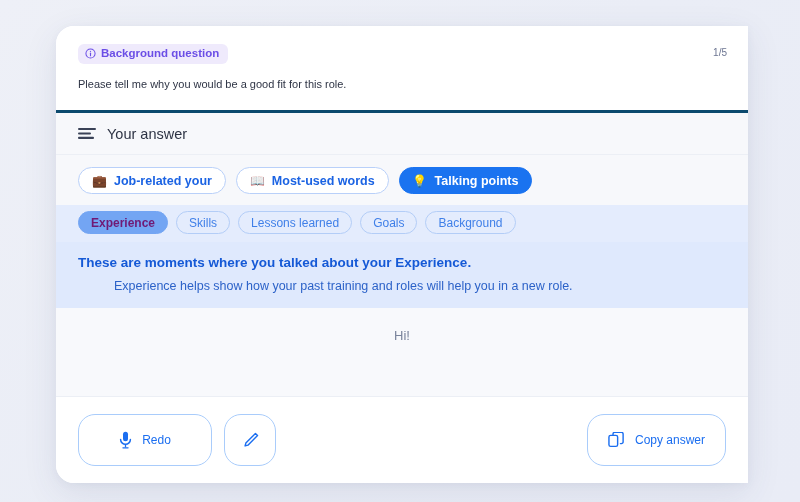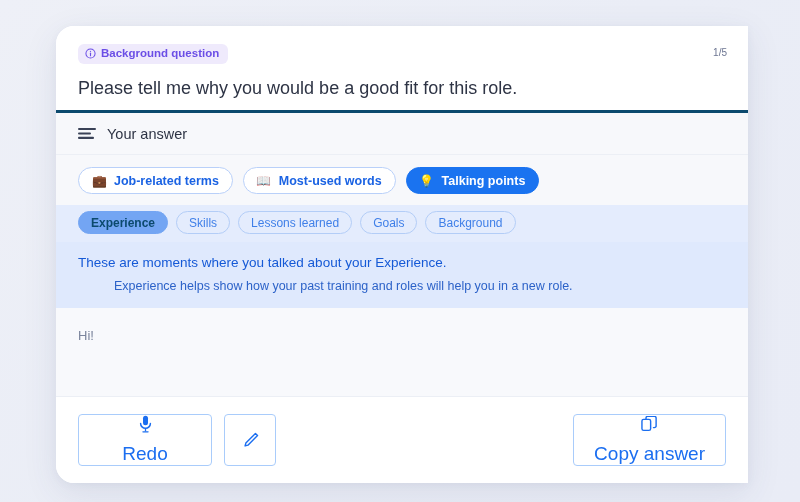--- a/index.html
+++ b/index.html
@@ -64,21 +64,21 @@
   .page-counter {
     position: absolute;
     right: 21px;
     top: 21px;
     font-size: 10px;
     color: #6d7692;
   }
 
   .question-text {
     margin-top: 13px;
-    font-size: 18px;
+    font-size: 11px;
     color: #2e3445;
     line-height: 1.3;
   }
 
   
   .answer-header {
     display: flex;
     align-items: center;
     gap: 11px;
     padding: 0 22px;
@@ -146,39 +146,39 @@
     border: 1px solid #b3cdf7;
     background: transparent;
     color: #3f7fe8;
     font-size: 12px;
     white-space: nowrap;
   }
 
   .chip.selected {
     background: #73a5f3;
     border-color: #73a5f3;
-    color: #0c4a6e;
+    color: #701a75;
     font-weight: bold;
   }
 
   
   .info-banner {
     display: flex;
     align-items: center;
     justify-content: space-between;
     gap: 16px;
     padding: 14px 22px 16px 22px;
     background: #dfe9fd;
     flex: 0 0 auto;
     height: 66px;
   }
 
   .info-title {
     font-size: 13.5px;
-    font-weight: normal;
+    font-weight: bold;
     color: #1559d6;
     line-height: 1.3;
   }
 
   .info-sub {
     margin-top: 7px;
     font-size: 12.5px;
     color: #2c62c8;
     line-height: 1.3;
     margin-left: 36px;
@@ -199,20 +199,21 @@
 
   
   .answer-body {
     flex: 1 1 auto;
     background: #f8f9fc;
     border-bottom: 1px solid #eceff5;
     padding: 20px 22px;
     font-size: 13px;
     color: #7a849c;
     overflow: hidden;
+    text-align: center;
   }
 
   
   .footer {
     flex: 0 0 auto;
     height: 86px;
     background: #ffffff;
     display: flex;
     align-items: center;
     justify-content: space-between;
@@ -220,27 +221,26 @@
   }
 
   .footer-left { display: flex; align-items: center; gap: 12px; }
 
   .btn {
     display: inline-flex;
     align-items: center;
     justify-content: center;
     gap: 10px;
     border: 1px solid #a9ccfb;
-    border-radius: 4px;
+    border-radius: 17px;
     background: #ffffff;
     color: #1b6ef0;
-    font-size: 19px;
+    font-size: 12px;
     font-family: "Liberation Sans", sans-serif;
     cursor: pointer;
-    flex-direction: column;
   }
 
   .btn-redo { width: 134px; height: 52px; }
   .btn-edit { width: 52px; height: 52px; gap: 0; }
   .btn-copy { height: 52px; padding: 12px 20px; }
 
   svg { display: block; }
 </style>
 </head>
 <body>
@@ -271,21 +271,21 @@
         <rect x="0" y="5.4" width="13" height="2.1" rx="1" fill="#3a4257"></rect>
         <rect x="0" y="9.8" width="16" height="2.1" rx="1" fill="#3a4257"></rect>
       </svg>
     </span>
     <span class="answer-header-label">Your answer</span>
   </div>
 
   <div class="tabs-row">
     <div class="tab">
       <span class="tab-emoji">💼</span>
-      <span>Job-related terms</span>
+      <span>Job-related your</span>
     </div>
     <div class="tab">
       <span class="tab-emoji">📖</span>
       <span>Most-used words</span>
     </div>
     <div class="tab active">
       <span class="tab-emoji">💡</span>
       <span>Talking points</span>
     </div>
   </div>

